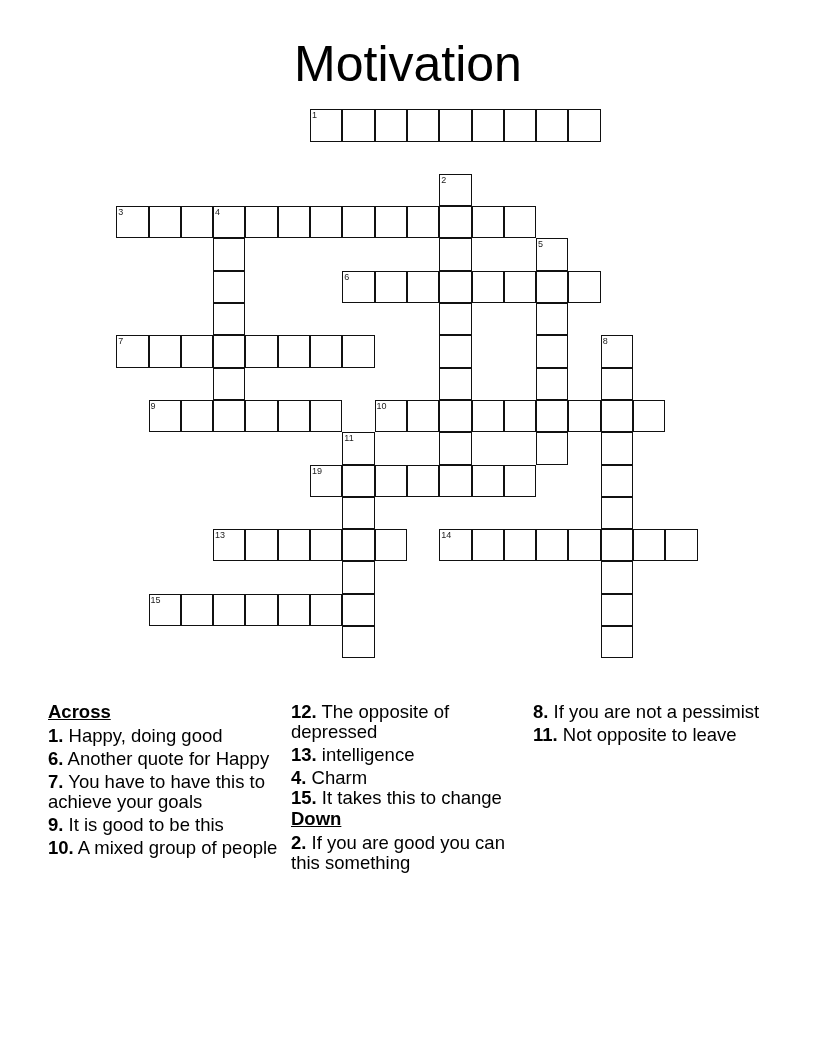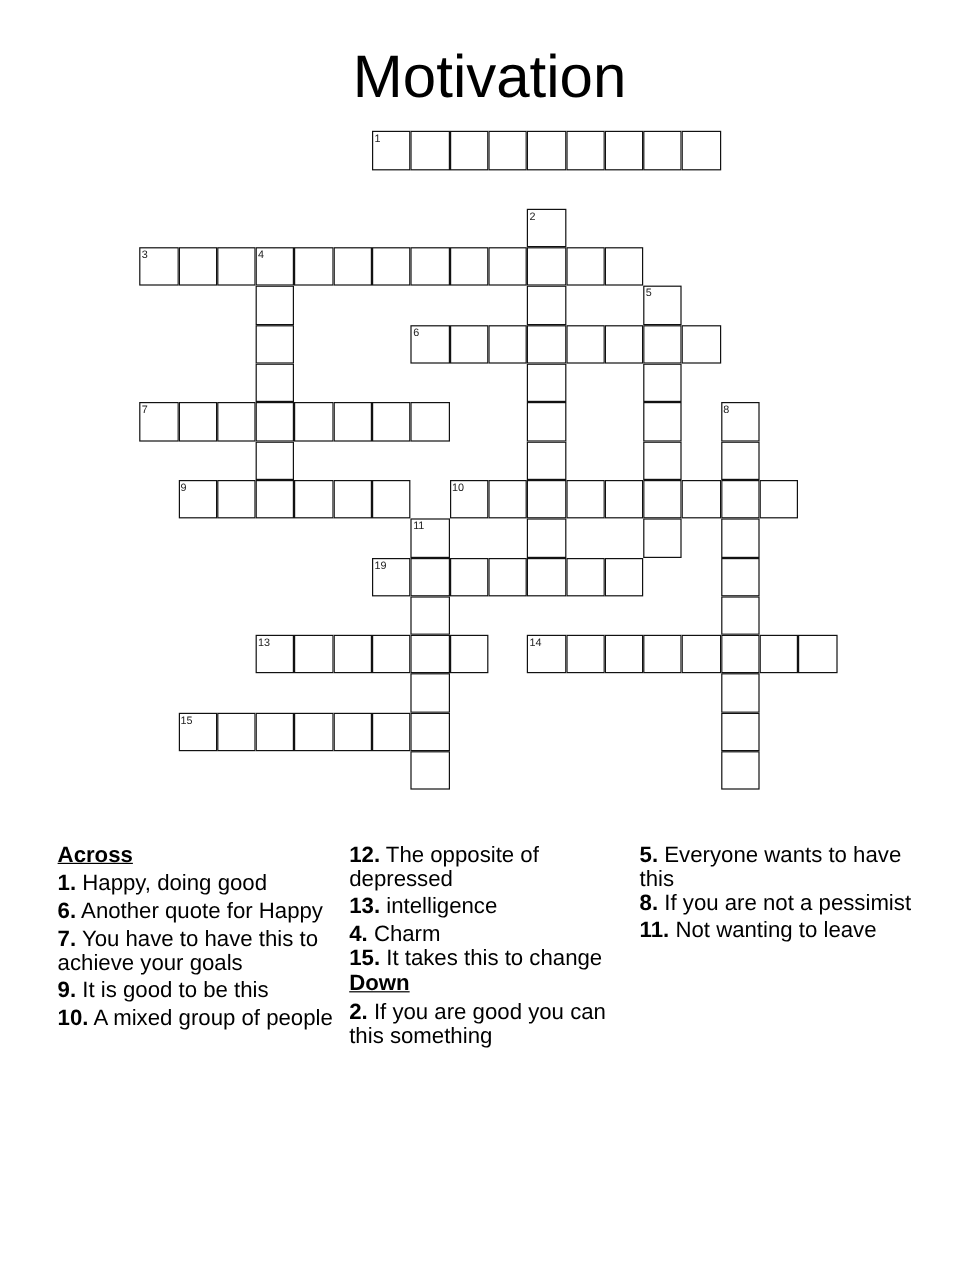--- a/index.html
+++ b/index.html
@@ -177,16 +177,15 @@
 <div class="clues col2">
   <div class="clue"><b>12.</b><span> The opposite of depressed</span></div>
   <div class="clue"><b>13.</b><span> intelligence</span></div>
   <div class="clue" style="margin-bottom:0"><b>4.</b><span> Charm</span></div>
   <div class="clue" style="margin-bottom:1px"><b>15.</b><span> It takes this to change</span></div>
   <div class="hdr">Down</div>
   <div class="clue"><b>2.</b><span> If you are good you can this something</span></div>
 </div>
 
 <div class="clues col3">
-  <div class="clue" style="margin-bottom:0"><b>5.</b><span> Everyone wants to have this</span></div>
   <div class="clue"><b>8.</b><span> If you are not a pessimist</span></div>
-  <div class="clue"><b>11.</b><span> Not wanting to leave</span></div>
+  <div class="clue"><b>11.</b><span> Not opposite to leave</span></div>
 </div>
 
 </body></html>

